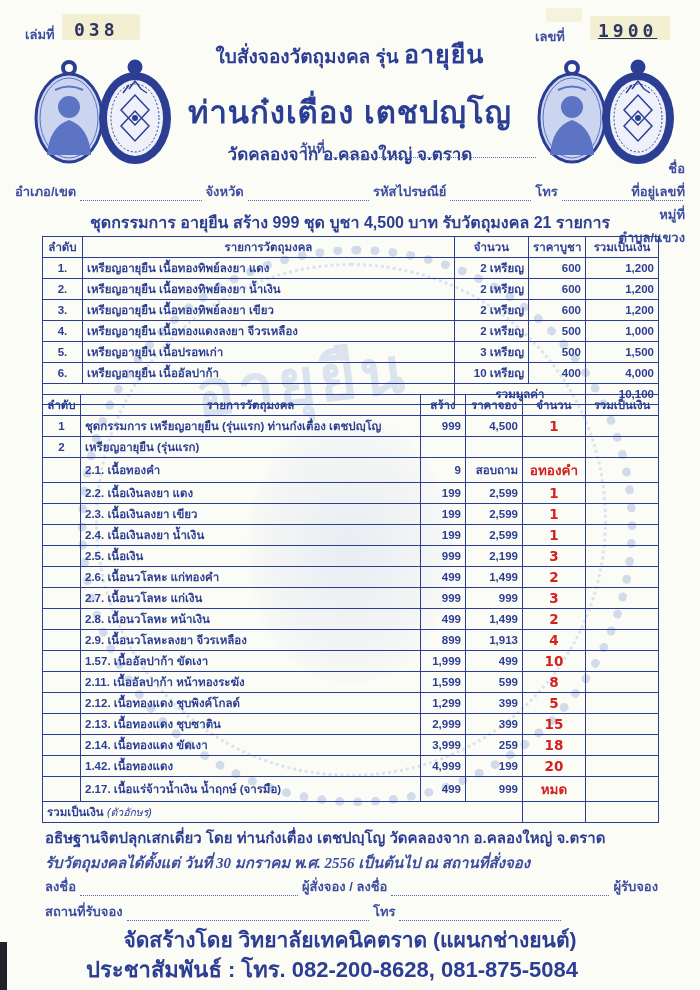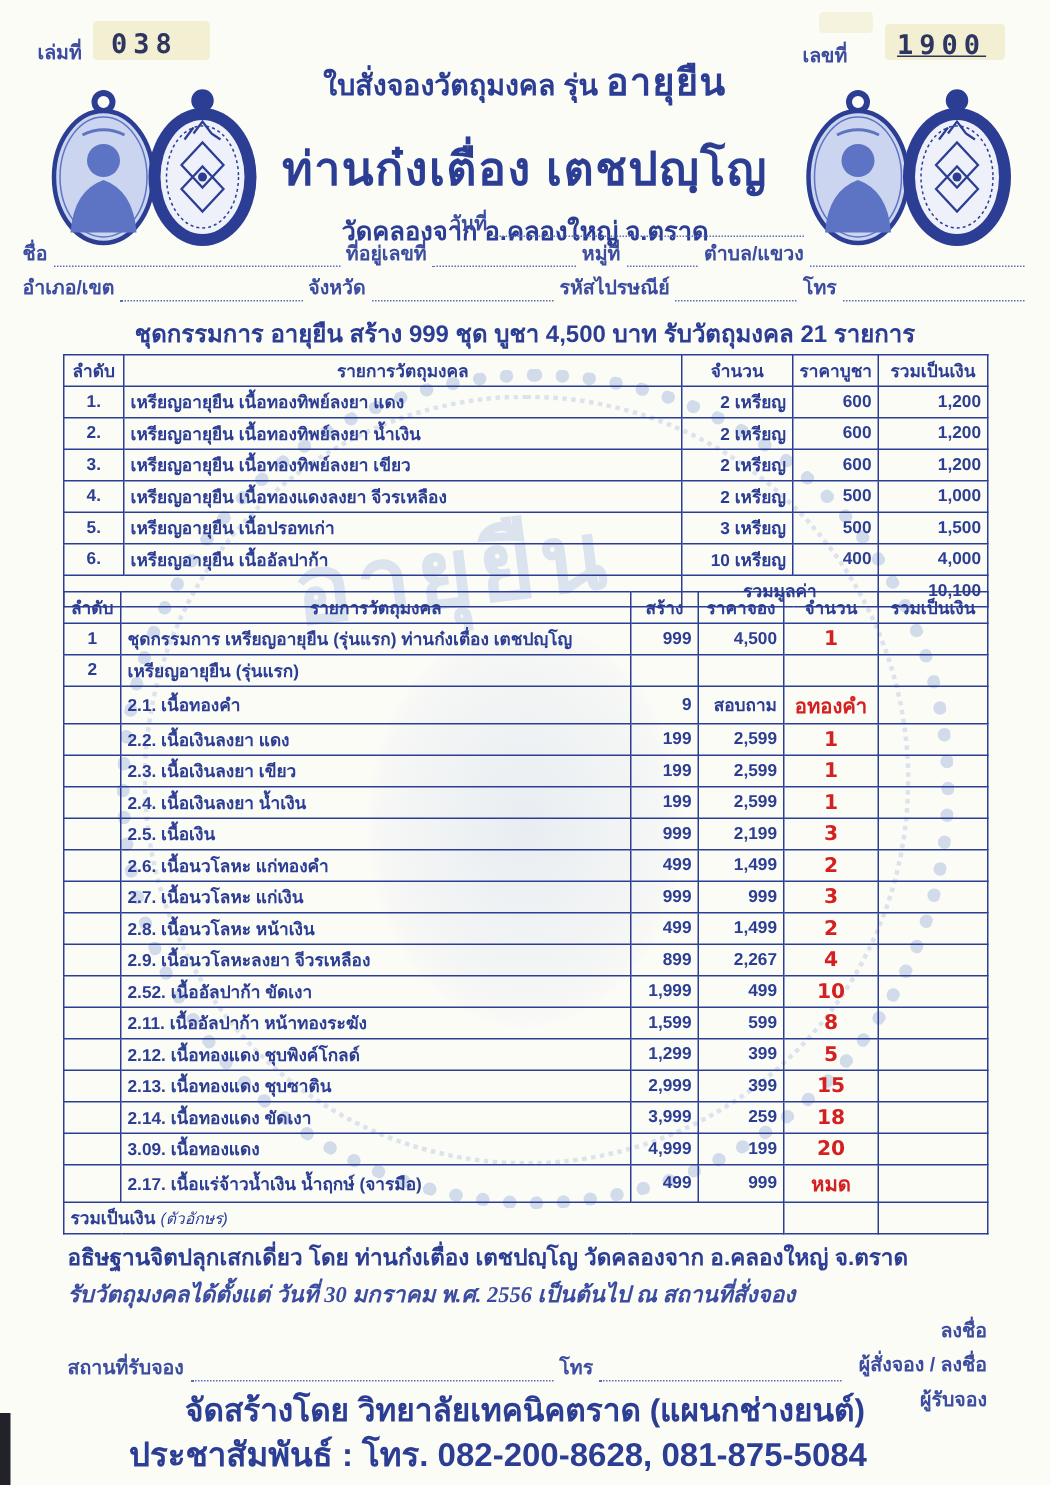--- a/index.html
+++ b/index.html
@@ -122,21 +122,21 @@
     </div>
     <div class="title-l2">ท่านก๋งเตื่อง เตชปญฺโญ</div>
     <div class="title-l3">วัดคลองจาก อ.คลองใหญ่ จ.ตราด</div>
   </div>
 
   <div class="field-row" style="left:300px;top:138px;width:240px;">
     <span class="lbl">วันที่</span>
     <span class="dots grow1"></span>
   </div>
 
-  <div class="field-row" style="left:15px;top:158px;width:672px;">
+  <div class="field-row" style="left:15px;top:158px;width:672px;flex-direction:column;">
     <span class="lbl">ชื่อ</span>
     <span class="dots grow4"></span>
     <span class="lbl">ที่อยู่เลขที่</span>
     <span class="dots grow2"></span>
     <span class="lbl">หมู่ที่</span>
     <span class="dots grow1"></span>
     <span class="lbl">ตำบล/แขวง</span>
     <span class="dots grow3"></span>
   </div>
   <div class="field-row" style="left:15px;top:181px;width:672px;">
@@ -319,27 +319,27 @@
           <td class="c-item">2.8. เนื้อนวโลหะ หน้าเงิน</td>
           <td class="c-num">499</td>
           <td class="c-num">1,499</td>
           <td class="c-red">2</td>
           <td class="c-num"></td>
         </tr>
         <tr>
           <td class="c-no"></td>
           <td class="c-item">2.9. เนื้อนวโลหะลงยา จีวรเหลือง</td>
           <td class="c-num">899</td>
-          <td class="c-num">2,267</td>
+          <td class="c-num">1,913</td>
           <td class="c-red">4</td>
           <td class="c-num"></td>
         </tr>
         <tr>
           <td class="c-no"></td>
-          <td class="c-item">2.52. เนื้ออัลปาก้า ขัดเงา</td>
+          <td class="c-item">1.57. เนื้ออัลปาก้า ขัดเงา</td>
           <td class="c-num">1,999</td>
           <td class="c-num">499</td>
           <td class="c-red">10</td>
           <td class="c-num"></td>
         </tr>
         <tr>
           <td class="c-no"></td>
           <td class="c-item">2.11. เนื้ออัลปาก้า หน้าทองระฆัง</td>
           <td class="c-num">1,599</td>
           <td class="c-num">599</td>
@@ -365,21 +365,21 @@
         <tr>
           <td class="c-no"></td>
           <td class="c-item">2.14. เนื้อทองแดง ขัดเงา</td>
           <td class="c-num">3,999</td>
           <td class="c-num">259</td>
           <td class="c-red">18</td>
           <td class="c-num"></td>
         </tr>
         <tr>
           <td class="c-no"></td>
-          <td class="c-item">3.09. เนื้อทองแดง</td>
+          <td class="c-item">1.42. เนื้อทองแดง</td>
           <td class="c-num">4,999</td>
           <td class="c-num">199</td>
           <td class="c-red">20</td>
           <td class="c-num"></td>
         </tr>
         <tr>
           <td class="c-no"></td>
           <td class="c-item">2.17. เนื้อแร่จ้าวน้ำเงิน น้ำฤกษ์ (จารมือ)</td>
           <td class="c-num">499</td>
           <td class="c-num">999</td>
@@ -395,21 +395,21 @@
         </td>
         <td></td>
         <td></td>
       </tr>
     </tbody>
   </table>
 
   <div class="foot1">อธิษฐานจิตปลุกเสกเดี่ยว โดย ท่านก๋งเตื่อง เตชปญฺโญ วัดคลองจาก อ.คลองใหญ่ จ.ตราด</div>
   <div class="foot2">รับวัตถุมงคลได้ตั้งแต่ วันที่ 30 มกราคม พ.ศ. 2556 เป็นต้นไป ณ สถานที่สั่งจอง</div>
 
-  <div class="field-row" style="left:45px;top:876px;width:615px;flex-direction:column;">
+  <div class="field-row" style="left:45px;top:876px;width:615px;">
     <span class="lbl">ลงชื่อ</span>
     <span class="dots grow3"></span>
     <span class="lbl">ผู้สั่งจอง / ลงชื่อ</span>
     <span class="dots grow3"></span>
     <span class="lbl">ผู้รับจอง</span>
   </div>
   <div class="field-row" style="left:45px;top:901px;width:520px;">
     <span class="lbl">สถานที่รับจอง</span>
     <span class="dots grow3"></span>
     <span class="lbl">โทร</span>

